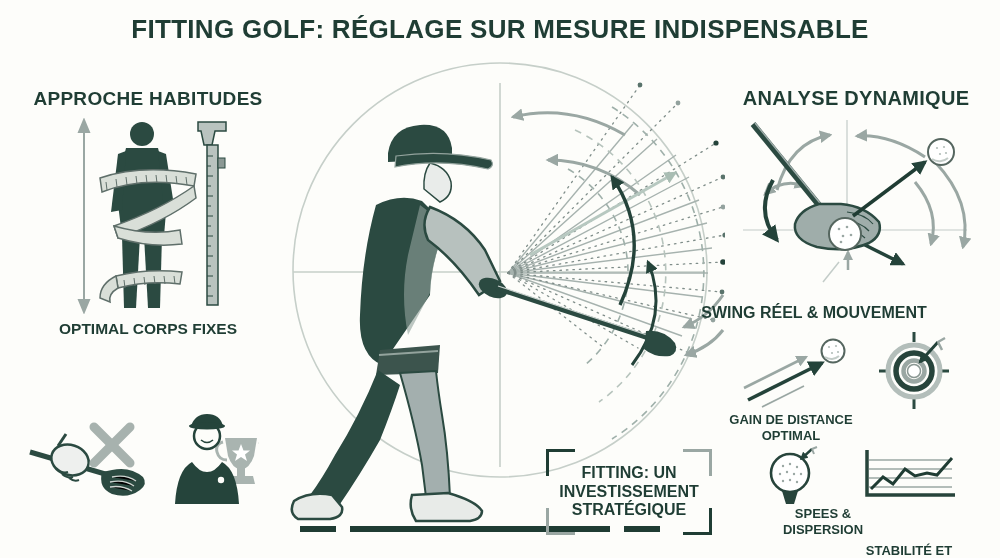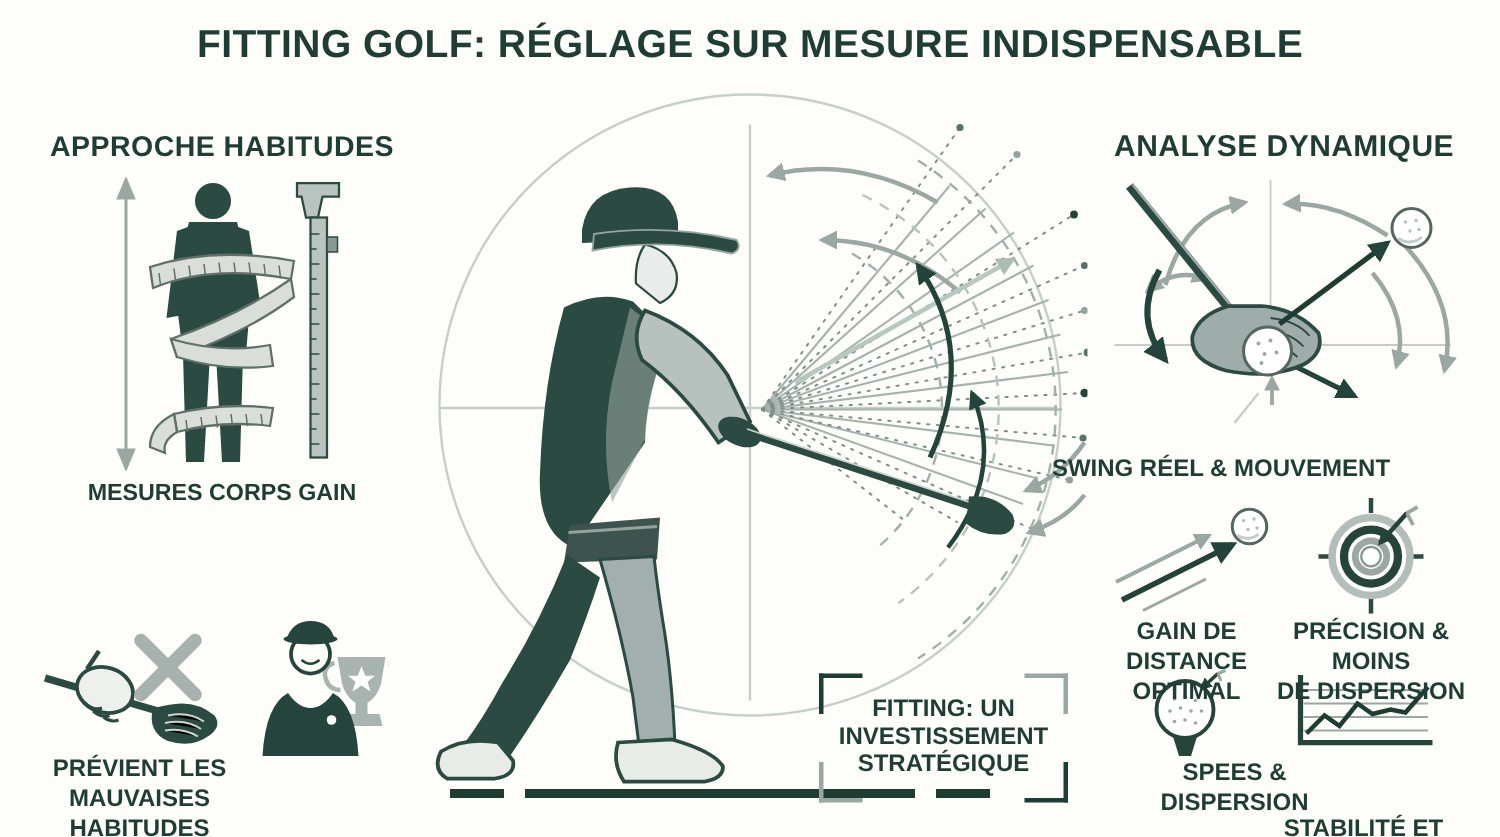--- a/index.html
+++ b/index.html
@@ -7,21 +7,21 @@
   #stage{position:relative;width:1000px;height:558px;background:#fdfdfa;overflow:hidden;margin:0 auto;}
   .abs{position:absolute;}
   .txt{color:#1f3d34;font-weight:bold;text-align:center;white-space:pre-line;}
   #title{top:14px;left:0;width:1000px;font-size:26px;letter-spacing:.3px;}
   .heading{font-size:19px;letter-spacing:.3px;}
   #h-static{top:88px;left:12px;width:272px;}
   #h-beginners{top:382px;left:5px;width:286px;font-size:17.5px;}
   #h-dynamic{top:87px;left:722px;width:268px;font-size:20px;}
   #cap-mesures{top:320px;left:5px;width:286px;font-size:15.5px;}
   #cap-swing{top:292px;left:676px;width:276px;font-size:16px;margin-top:12px;}
-  .smallcap{font-size:16px;line-height:1.25;}
+  .smallcap{font-size:13px;line-height:1.25;}
   #cap-prevent{top:503px;left:12px;width:162px;}
   #cap-plaisir{top:503px;left:156px;width:112px;}
   #cap-gain{top:412px;left:728px;width:126px;}
   #cap-precision{top:412px;left:850px;width:128px;}
   #cap-speed{top:506px;left:770px;width:106px;}
   #cap-stability{top:503px;left:826px;width:166px;margin-top:40px;}
   
   #strategy-box{top:449px;left:546px;width:166px;height:86px;display:flex;align-items:center;justify-content:center;}
   #strategy-box .corner{position:absolute;width:26px;height:24px;}
   .c-tl{top:0;left:0;border-top:3.5px solid #1f3d34;border-left:3.5px solid #1f3d34;}
@@ -72,21 +72,21 @@
     <g>
       <path d="M128,4 h28 v9 h-11 l-3,14 h-8 l-3,-14 h-3 z" fill="#b9c3bf" stroke="#2b4a41" stroke-width="1.5"></path>
       <rect x="137" y="27" width="11" height="160" fill="#b9c3bf" stroke="#2b4a41" stroke-width="1.5"></rect>
       <g stroke="#2b4a41" stroke-width="1">
         <path d="M137,38 h6 M137,48 h4 M137,58 h6 M137,68 h4 M137,78 h6 M137,88 h4 M137,98 h6 M137,108 h4 M137,118 h6 M137,128 h4 M137,138 h6 M137,148 h4 M137,158 h6 M137,168 h4 M137,178 h6"></path>
       </g>
       <rect x="148" y="40" width="7" height="10" fill="#8b9894" stroke="#2b4a41"></rect>
     </g>
   </svg>
 
-  <div id="cap-mesures" class="abs txt">MESURES CORPS GAIN</div>
+  <div id="cap-mesures" class="abs txt">OPTIMAL CORPS FIXES</div>
 
 
   <svg class="abs" style="left:28px;top:414px" width="125" height="90" viewBox="0 0 125 90">
     <line x1="2" y1="38" x2="84" y2="62" stroke="#2b4a41" stroke-width="5"></line>
     <path d="M74,58 Q70,74 84,80 Q100,85 112,76 Q120,70 115,63 Q102,52 84,56 Z" fill="#2b4a41"></path>
     <g stroke="#cfd6d2" stroke-width="1.3">
       <path d="M84,63 q14,-3 24,4 M82,68 q14,-3 24,4 M82,73 q12,-2 22,4"></path>
     </g>
     <g>
       <ellipse cx="42" cy="46" rx="19" ry="15" fill="#eef0ee" stroke="#2b4a41" stroke-width="2.5" transform="rotate(18 42 46)"></ellipse>
@@ -111,22 +111,20 @@
       <circle cx="44" cy="26" r="13" fill="#fdfdfa" stroke="#25443b" stroke-width="2.5"></circle>
       <path d="M38,30 q6,5 12,0" stroke="#25443b" stroke-width="1.6" fill="none"></path>
       <path d="M28,16 q4,-12 16,-12 q13,0 16,12 Z" fill="#25443b"></path>
       <ellipse cx="44" cy="16" rx="18" ry="3.6" fill="#25443b"></ellipse>
       <path d="M12,94 q2,-34 17,-42 q7,10 15,10 q8,0 15,-10 q15,8 17,42 Z" fill="#25443b"></path>
       <polygon points="38,50 50,50 44,62" fill="#fdfdfa"></polygon>
       <circle cx="58" cy="70" r="3.2" fill="#fdfdfa"></circle>
     </g>
   </svg>
 
-  <div id="cap-prevent" class="abs txt smallcap">PRÉVIENT LES
-MAUVAISES HABITUDES</div>
 
   <svg class="abs" style="left:280px;top:55px" width="445" height="490" viewBox="0 0 445 490">
     <defs>
       <marker id="c-gray" viewBox="0 0 10 10" refX="8" refY="5" markerWidth="4.2" markerHeight="4.2" orient="auto-start-reverse">
           <path d="M0,0 L10,5 L0,10 z" fill="#9aa7a3"></path>
         </marker>
       <marker id="c-dark" viewBox="0 0 10 10" refX="8" refY="5" markerWidth="4.2" markerHeight="4.2" orient="auto-start-reverse">
           <path d="M0,0 L10,5 L0,10 z" fill="#24433a"></path>
         </marker>
       <marker id="c-sage" viewBox="0 0 10 10" refX="8" refY="5" markerWidth="4.2" markerHeight="4.2" orient="auto-start-reverse">
@@ -360,20 +358,18 @@
       <line x1="9" y1="13" x2="92" y2="13"></line>
         <line x1="9" y1="22" x2="92" y2="22"></line>
       <line x1="9" y1="31" x2="92" y2="31"></line>
         <line x1="9" y1="40" x2="92" y2="40"></line>
     </g>
     <polyline points="11,42 23,30 33,37 45,22 55,29 67,26 77,28 92,11" fill="none" stroke="#1f3c33" stroke-width="3"></polyline>
   </svg>
 
   <div id="cap-gain" class="abs txt smallcap">GAIN DE DISTANCE
 OPTIMAL</div>
-  <div id="cap-precision" class="abs txt smallcap">PRÉCISION &amp; MOINS
-DE DISPERSION</div>
   <div id="cap-speed" class="abs txt smallcap">SPEES &amp;
 DISPERSION</div>
   <div id="cap-stability" class="abs txt smallcap">STABILITÉ ET
 RÉGULARITÉ DU SCORE</div>
 
 </div>
 
 </body></html>

